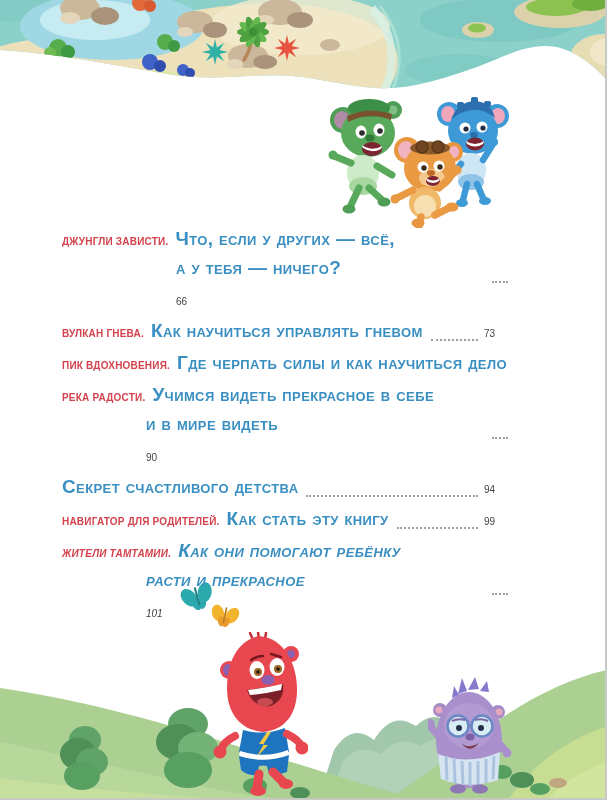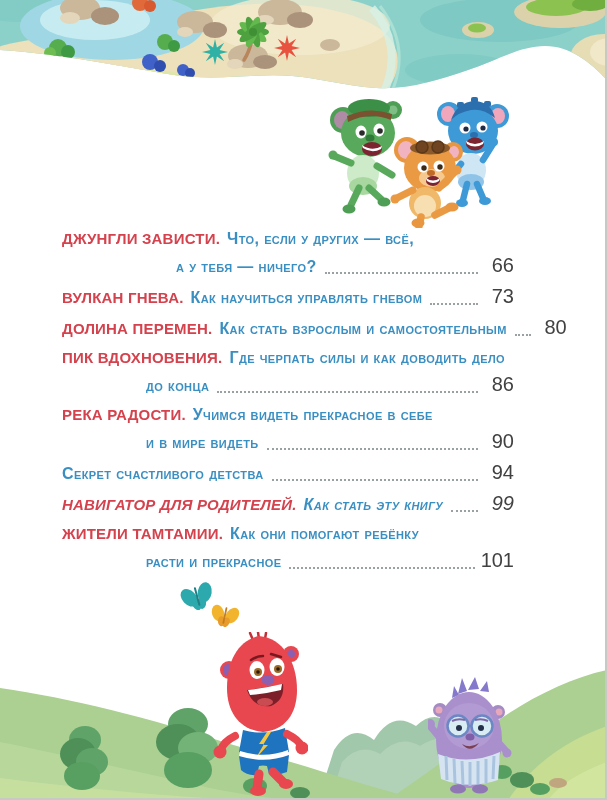--- a/index.html
+++ b/index.html
@@ -9,31 +9,31 @@
   }
   .page-edge{position:absolute;inset:0;pointer-events:none;z-index:12;
     box-shadow: inset -2px 0 0 #c7cac4, inset 0 -2px 0 #c7cac4;}
   .header-map{position:absolute;left:0;top:0;z-index:1;}
   .trio{position:absolute;left:325px;top:86px;z-index:2;}
   .toc{position:absolute;left:62px;top:226px;width:452px;z-index:3;}
   .toc-entry{margin-bottom:3px;}
   .toc-entry:nth-child(7){margin-top:0;font-style:italic;}
   .toc-line{display:flex;align-items:baseline;line-height:26px;}
   .toc-title{
-    color:var(--title-red,#d4424d);font-weight:bold;font-size:15px;
+    color:var(--title-red,#d4424d);font-weight:bold;font-size:10px;
     letter-spacing:.2px;white-space:nowrap;margin-right:7px;
   }
   .toc-desc{
-    color:var(--desc-blue,#3a8fc2);font-weight:bold;font-size:16px;
+    color:var(--desc-blue,#3a8fc2);font-weight:bold;font-size:19px;
     font-variant:small-caps;font-variant-caps:small-caps;letter-spacing:.4px;white-space:nowrap;
   }
   .leader{flex:1 1 auto;min-width:16px;border-bottom:2px dotted var(--dots,#9aa1a5);
     margin:0 6px 6px 8px;align-self:flex-end;}
-  .toc-page{color:var(--page-number,#414141);font-size:20px;min-width:30px;text-align:right;}
-  .line2{padding-left:84px;}
+  .toc-page{color:var(--page-number,#414141);font-size:10px;min-width:30px;}
+  .line2{padding-left:84px;flex-direction:column;}
   .toc-entry:first-child .line2{padding-left:114px;}
   .butterfly-teal{position:absolute;left:180px;top:577px;z-index:2;}
   .butterfly-yellow{position:absolute;left:209px;top:598px;z-index:2;}
   .footer-hills{position:absolute;left:0;bottom:0;z-index:1;}
   .red-hero{position:absolute;left:213px;top:632px;z-index:2;}
   .purple-hedgehog{position:absolute;left:428px;top:676px;z-index:2;}
 </style>
 </head>
 <body>
 
@@ -227,40 +227,26 @@
     <div class="toc-entry">
       <div class="toc-line line1">
         <span class="toc-title">ВУЛКАН ГНЕВА.</span>
         <span class="toc-desc toc-desc1">Как научиться управлять гневом</span>
         <span class="leader"></span>
         <span class="toc-page">73</span>
       </div>
 
     </div>
 
-    <div class="toc-entry">
-      <div class="toc-line line1">
-        <span class="toc-title">ДОЛИНА ПЕРЕМЕН.</span>
-        <span class="toc-desc toc-desc1">Как стать взрослым и самостоятельным</span>
-        <span class="leader"></span>
-        <span class="toc-page">80</span>
-      </div>
-
-    </div>
 
     <div class="toc-entry">
       <div class="toc-line line1">
         <span class="toc-title">ПИК ВДОХНОВЕНИЯ.</span>
-        <span class="toc-desc toc-desc1">Где черпать силы и как доводить дело</span>
-
-      </div>
-      <div class="toc-line line2">
-        <span class="toc-desc toc-desc2">до конца</span>
-        <span class="leader"></span>
-        <span class="toc-page">86</span>
+        <span class="toc-desc toc-desc1">Где черпать силы и как научиться дело</span>
+
       </div>
     </div>
 
     <div class="toc-entry">
       <div class="toc-line line1">
         <span class="toc-title">РЕКА РАДОСТИ.</span>
         <span class="toc-desc toc-desc1">Учимся видеть прекрасное в себе</span>
 
       </div>
       <div class="toc-line line2">

